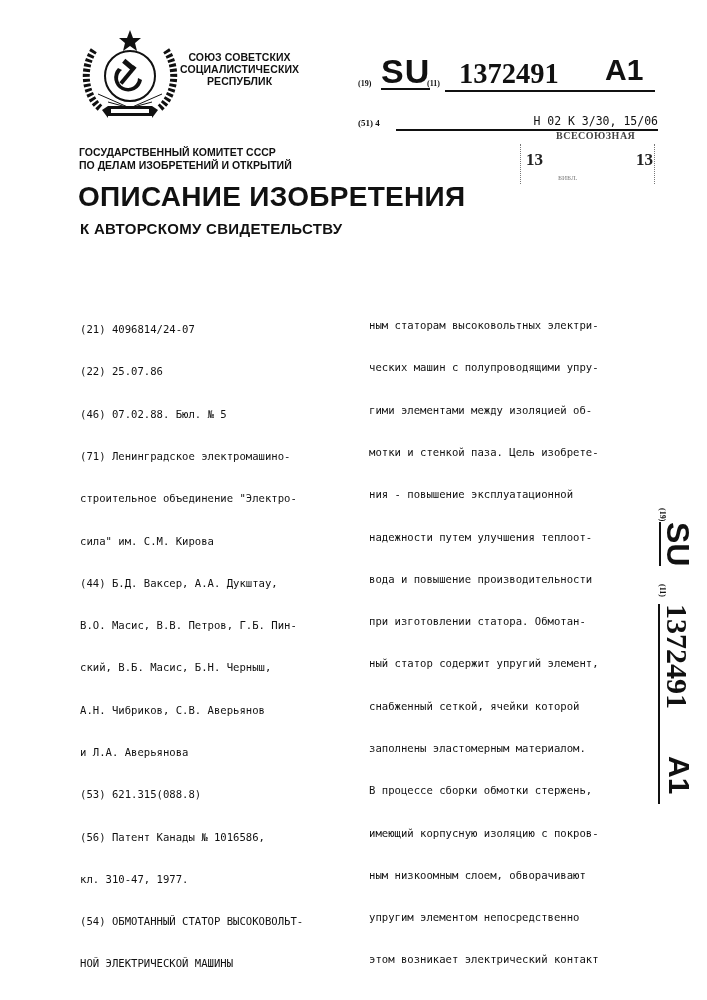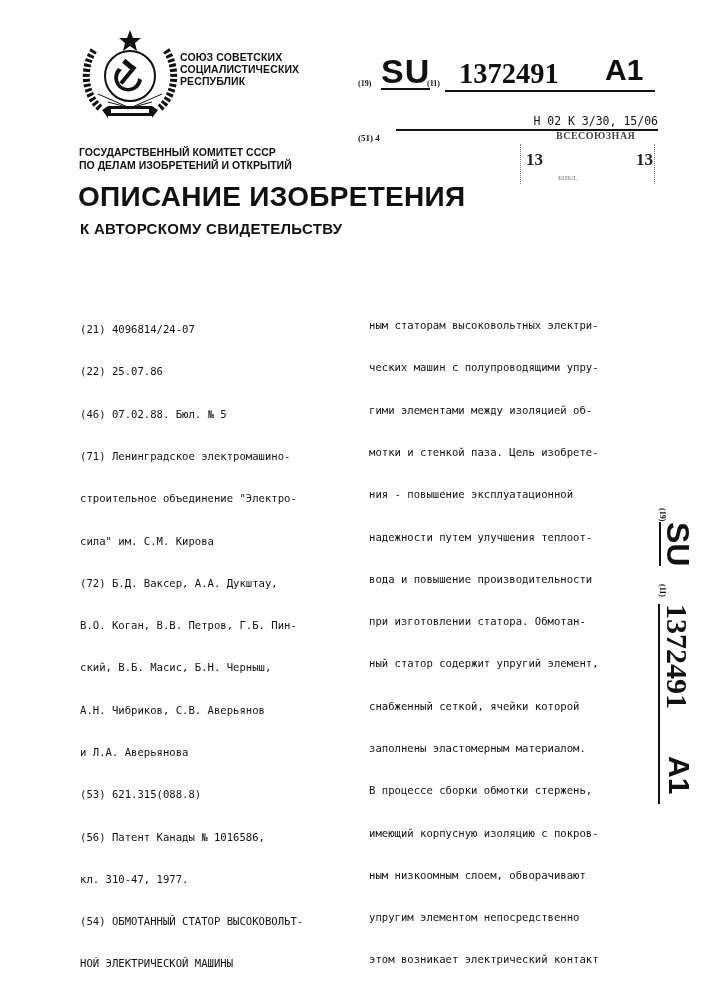--- a/index.html
+++ b/index.html
@@ -22,20 +22,21 @@
       left: 78px; top: 24px; width: 104px; height: 104px;
     }
 
     .ussr-name {
       left: 180px; top: 51px;
       font-family: "Liberation Sans", sans-serif;
       font-weight: bold;
       font-size: 10.5px;
       line-height: 12px;
       letter-spacing: 0.1px;
+      text-align: center;
     }
     .ussr-name div { white-space: nowrap; }
 
     
     .pn-block {
       left: 358px; top: 57px; width: 310px; height: 40px;
     }
     .pn-small {
       font-family: "Liberation Serif", serif;
       font-size: 8px;
@@ -216,21 +217,21 @@
   <span class="pn-small" style="left:0;top:22px;">(19)</span>
   <span class="pn-su">SU</span>
   <span class="pn-small" style="left:69px;top:22px;">(11)</span>
   <div class="pn-num">
     <span class="num">1372491</span>
     <span class="kind">A1</span>
   </div>
 </div>
 
 <div class="abs ipc-row">
-  <span class="pn-small" style="left:0;top:5px;font-size:9px;margin-top:15px;">(51) 4</span>
+  <span class="pn-small" style="left:0;top:5px;font-size:9px;">(51) 4</span>
   <span class="ipc-code">H 02 K 3/30, 15/06</span>
 </div>
 
 <div class="abs stamp">
   <span class="dot-line"></span>
   <span class="dot-line r"></span>
   <span class="stamp-head">ВСЕСОЮЗНАЯ</span>
   <span class="stamp-left">13</span>
   <span class="stamp-right">13</span>
   <span class="stamp-foot">БИБЛ.</span>
@@ -244,22 +245,22 @@
 <div class="abs doc-title">ОПИСАНИЕ ИЗОБРЕТЕНИЯ</div>
 <div class="abs doc-subtitle">К АВТОРСКОМУ СВИДЕТЕЛЬСТВУ</div>
 
 <div class="abs col col-left">
   <div class="line">(21) 4096814/24-07</div>
   <div class="line">(22) 25.07.86</div>
   <div class="line">(46) 07.02.88. Бюл. № 5</div>
   <div class="line">(71) Ленинградское электромашино-</div>
   <div class="line">строительное объединение "Электро-</div>
   <div class="line">сила" им. С.М. Кирова</div>
-  <div class="line">(72) Б.Д. Ваксер, А.А. Дукштау,</div>
-  <div class="line">В.О. Коган, В.В. Петров, Г.Б. Пин-</div>
+  <div class="line">(44) Б.Д. Ваксер, А.А. Дукштау,</div>
+  <div class="line">В.О. Масис, В.В. Петров, Г.Б. Пин-</div>
   <div class="line">ский, В.Б. Масис, Б.Н. Черныш,</div>
   <div class="line">А.Н. Чибриков, С.В. Аверьянов</div>
   <div class="line">и Л.А. Аверьянова</div>
   <div class="line">(53) 621.315(088.8)</div>
   <div class="line">(56) Патент Канады № 1016586,</div>
   <div class="line">кл. 310-47, 1977.</div>
   <div class="line">(54) ОБМОТАННЫЙ СТАТОР ВЫСОКОВОЛЬТ-</div>
   <div class="line">НОЙ ЭЛЕКТРИЧЕСКОЙ МАШИНЫ</div>
   <div class="gap"></div>
   

